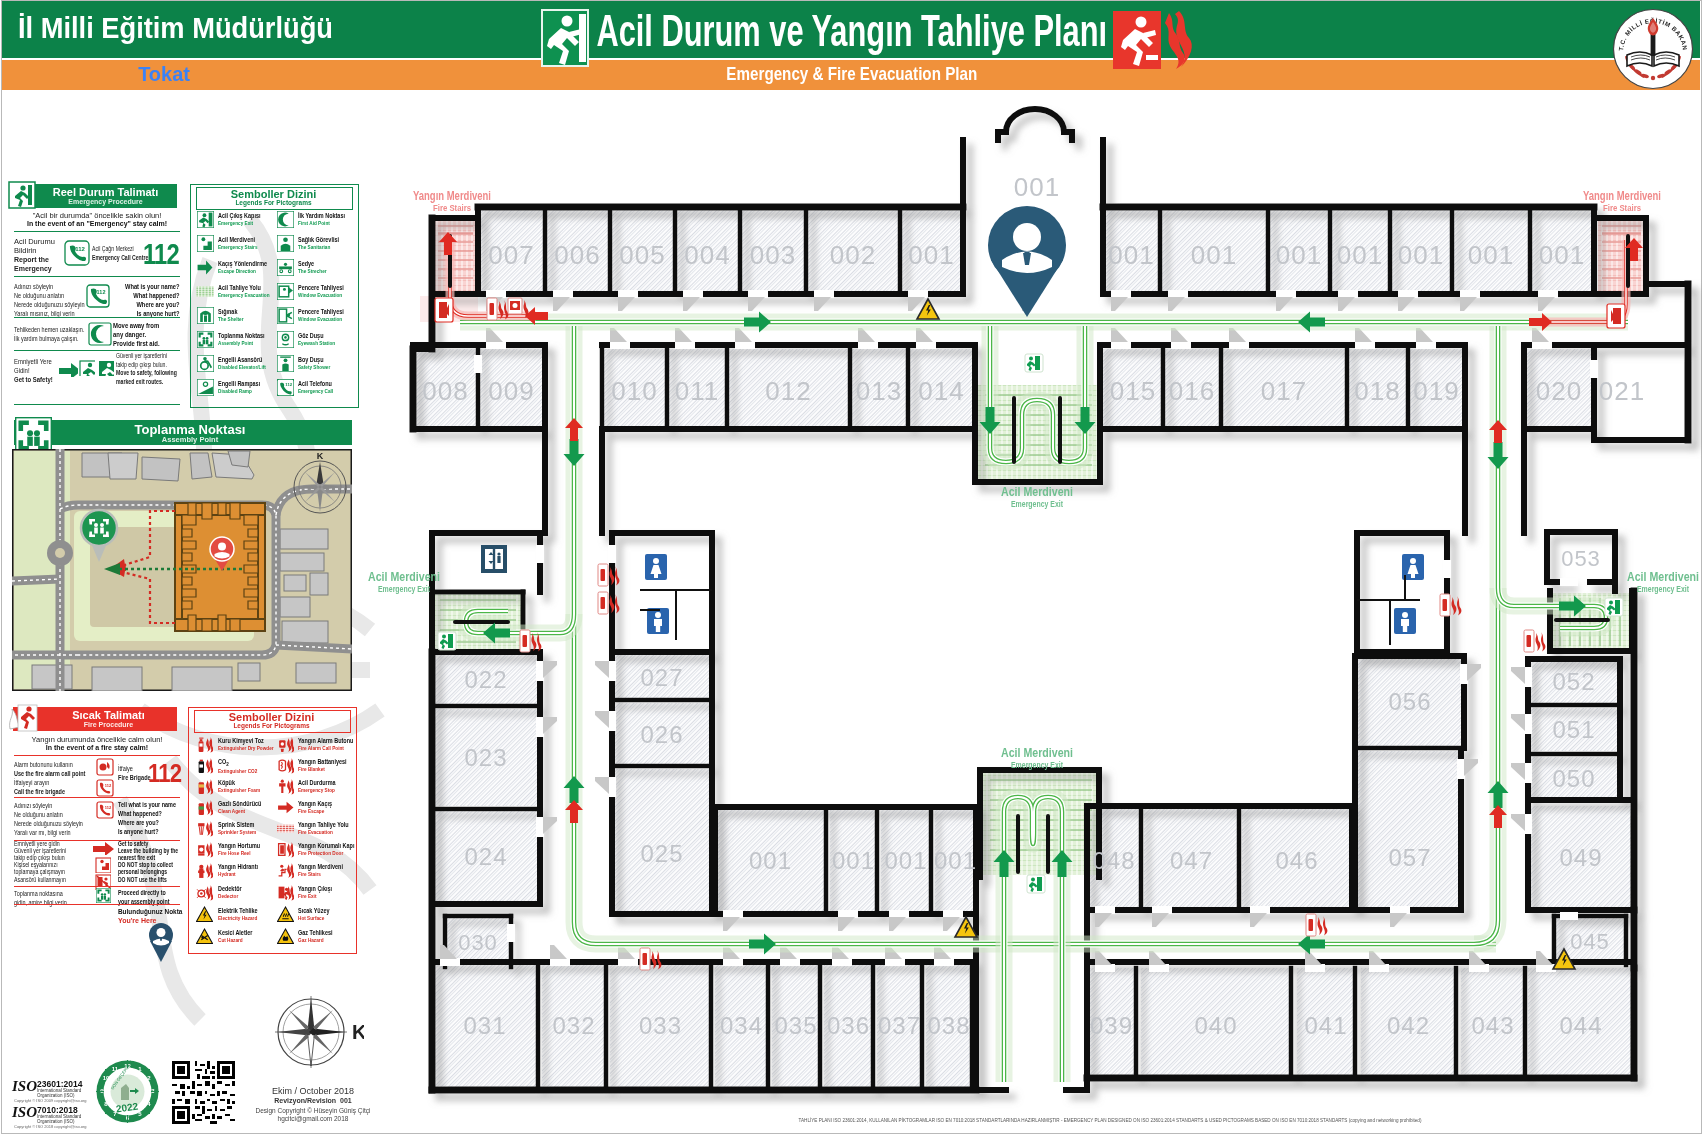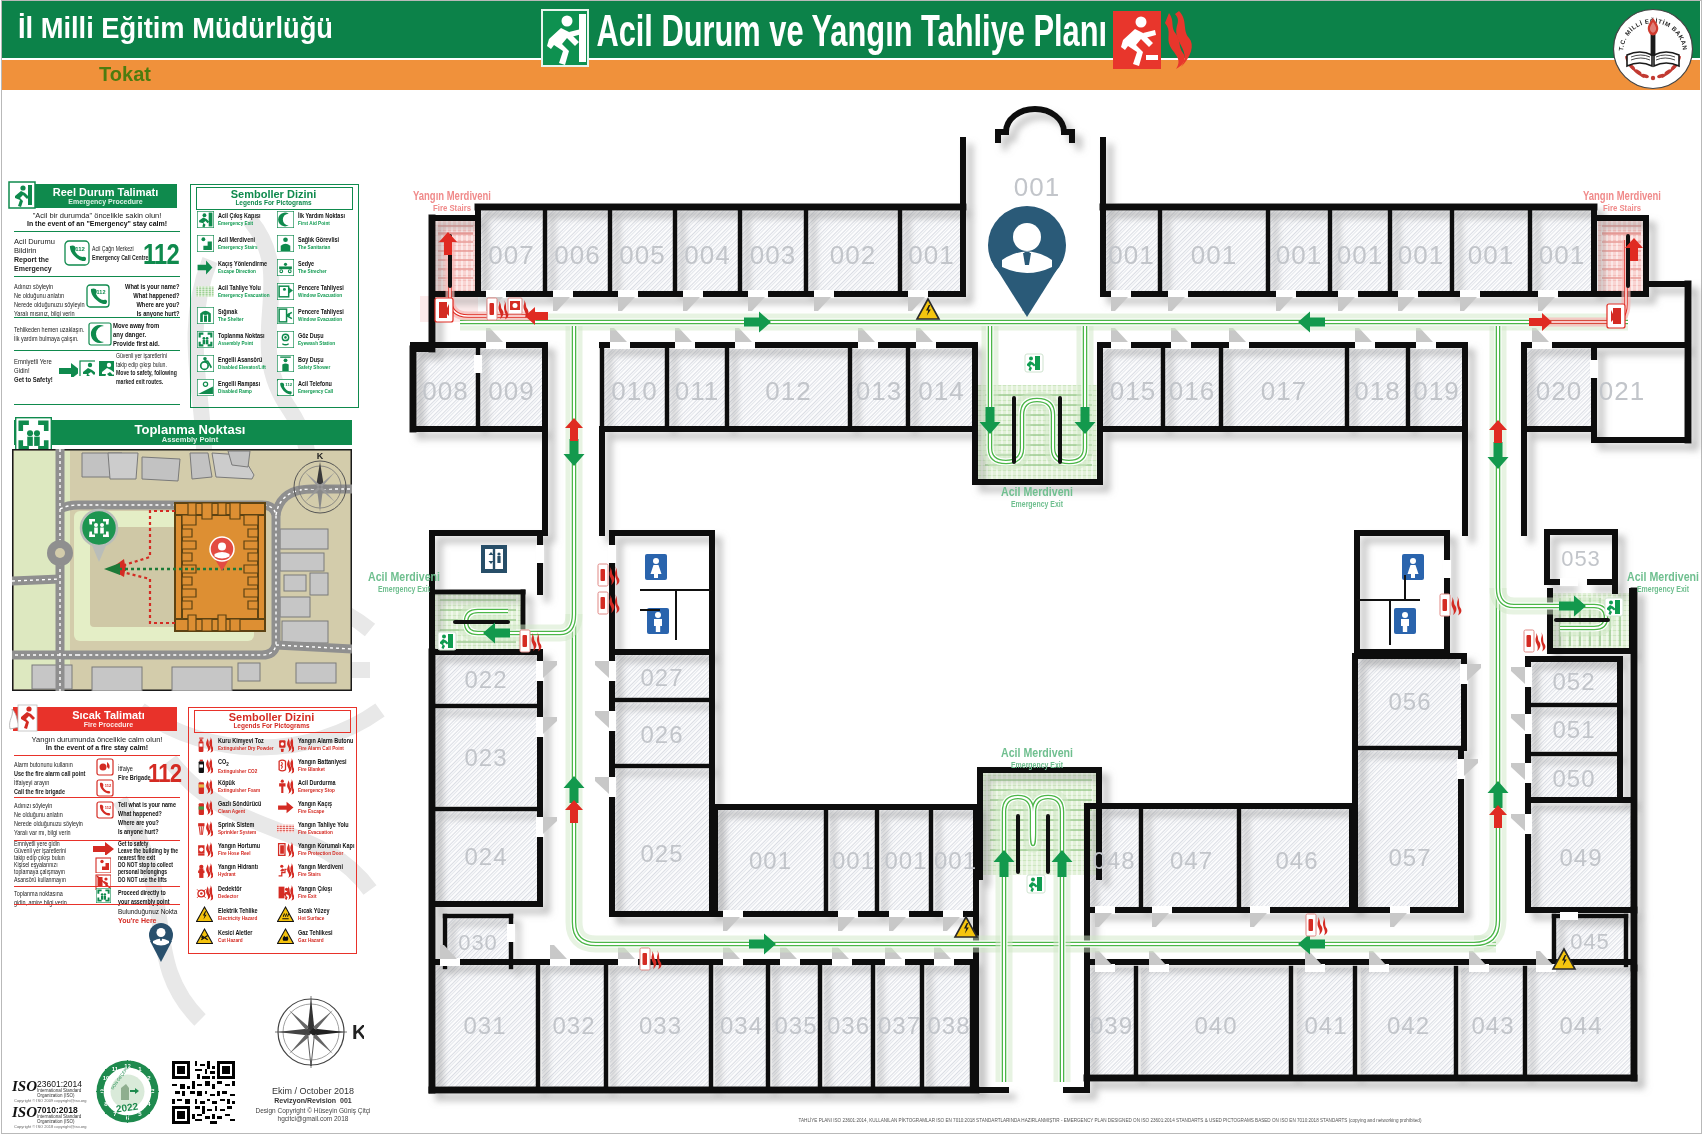--- a/index.html
+++ b/index.html
@@ -12,24 +12,25 @@
 <div id="page">
 
   <div class="abs" style="left:1px;top:0;width:1699px;height:1132px;border:1px solid #b9b9b9;"></div>
 
   <div class="abs" style="left:2px;top:1px;width:1698px;height:57px;background:#0c8249;"></div>
 
   <div class="abs" style="left:2px;top:60px;width:1698px;height:30px;background:#f0913b;"></div>
 
   <div class="abs" style="left:18px;top:12px;color:#fff;font-weight:bold;font-size:29px;letter-spacing:0px;transform:scaleX(.94);transform-origin:left;">İl Milli Eğitim Müdürlüğü</div>
 
-  <div class="abs" style="left:60px;top:63px;width:130px;text-align:center;color:#4d7c0f;font-weight:bold;font-size:20px;">Tokat</div>
+  <div class="abs" style="left:60px;top:63px;width:130px;text-align:right;color:#3b82f6;font-weight:bold;font-size:20px;">Tokat</div>
 
   <div class="abs" style="left:352px;top:6px;width:1000px;text-align:center;white-space:nowrap;color:#fff;font-weight:bold;font-size:44px;"><span style="display:inline-block;transform:scaleX(.70);">Acil Durum ve Yangın Tahliye Planı</span></div>
 
+  <div class="abs" style="left:352px;top:63px;width:1000px;text-align:center;white-space:nowrap;color:#fff;font-weight:bold;font-size:19px;"><span style="display:inline-block;transform:scaleX(.80);">Emergency &amp; Fire Evacuation Plan</span></div>
 
   <svg class="abs" style="left:541px;top:9px;" width="52" height="62" viewBox="0 0 52 62">
     <rect x="1" y="1" width="46" height="56" fill="#0e9150" stroke="#e8f5ee" stroke-width="2"></rect>
     <rect x="38" y="5" width="7" height="48" fill="#fff"></rect>
     <g fill="#fff">
       <circle cx="26" cy="12" r="5.5"></circle>
       <path d="M8 30 L20 19 L28 23 L38 33 L34 37 L26 29 L21 35 L28 42 L24 56 L18 54 L22 42 L13 36 L10 40 L6 37 Z"></path>
       <path d="M28 23 L40 20 L41 25 L30 28 Z"></path>
     </g>
   </svg>
@@ -536,21 +537,21 @@
   <div class="abs" style="left:118px;top:840px;font-size:6.6px;font-weight:bold;color:#111;line-height:1.08;white-space:nowrap;"><span style="display:inline-block;transform:scaleX(.76);transform-origin:left;">Get to safety<br>Leave the building by the<br>nearest fire exit<br>DO NOT stop to collect<br>personal belongings<br>DO NOT use the lifts</span></div>
   <div class="abs" style="left:14px;top:886px;width:166px;border-top:1.5px solid #e8322a;"></div>
 
   <div class="abs" style="left:14px;top:889px;font-size:7px;color:#222;line-height:1.3;white-space:nowrap;"><span style="display:inline-block;transform:scaleX(.78);transform-origin:left;">Toplanma noktasına<br>gidin, amire bilgi verin</span></div>
   <svg class="abs" style="left:96px;top:888px;" width="15" height="15" viewBox="0 0 16 16">
       <use href="#g-assembly"></use>
     </svg>
   <div class="abs" style="left:118px;top:889px;font-size:6.8px;font-weight:bold;color:#111;line-height:1.3;white-space:nowrap;"><span style="display:inline-block;transform:scaleX(.78);transform-origin:left;">Proceed directly to<br>your assembly point</span></div>
   <div class="abs" style="left:14px;top:904px;width:166px;border-top:1.5px solid #e8322a;"></div>
 
-  <div class="abs" style="left:118px;top:907px;font-size:8px;font-weight:normal;color:#111;white-space:nowrap;"><span style="display:inline-block;transform:scaleX(.8);transform-origin:left;">Bulunduğunuz Nokta</span></div>
+  <div class="abs" style="left:118px;top:907px;font-size:8px;font-weight:bold;color:#111;white-space:nowrap;"><span style="display:inline-block;transform:scaleX(.8);transform-origin:left;">Bulunduğunuz Nokta</span></div>
   <div class="abs" style="left:118px;top:917px;font-size:7px;font-weight:bold;color:#d42b23;white-space:nowrap;">You're Here</div>
 
   <svg class="abs" style="left:146px;top:922px;" width="30" height="40">
     <circle cx="15" cy="13" r="12" fill="#29506d"></circle>
     <path d="M4 19 Q15 40 15 40 Q26 19 26 19 Z" fill="#29506d"></path>
     <circle cx="15" cy="10.5" r="4.5" fill="#fff"></circle>
     <path d="M7 19 Q15 14 23 19 L23 21 Q15 26 7 21 Z" fill="#fff"></path>
     <path d="M13.5 15 L16.5 15 L15.5 19 L14.5 19 Z" fill="#29506d"></path>
   </svg>
 
@@ -769,21 +770,21 @@
       <use href="#y-hot"></use>
     </svg>
   <div class="abs" style="white-space:nowrap;transform:scaleX(.78);transform-origin:left;left:298px;top:907px;font-weight:bold;font-size:7px;color:#111;">Sıcak Yüzey<br><span style="color:#d42b23;font-size:6px;">Hot Surface</span></div>
 
   <svg class="abs" style="left:277px;top:928px;" width="17" height="17" viewBox="0 0 16 16">
       <use href="#y-gas"></use>
     </svg>
   <div class="abs" style="white-space:nowrap;transform:scaleX(.78);transform-origin:left;left:298px;top:929px;font-weight:bold;font-size:7px;color:#111;">Gaz Tehlikesi<br><span style="color:#d42b23;font-size:6px;">Gaz Hazard</span></div>
 
   <div class="abs" style="left:12px;top:1078px;font-size:15px;font-weight:bold;font-family:'Liberation Serif',serif;font-style:italic;color:#111;">ISO</div>
-  <div class="abs" style="left:37px;top:1079px;font-size:8.5px;font-weight:normal;color:#111;">23601:2014</div>
+  <div class="abs" style="left:37px;top:1079px;font-size:8.5px;font-weight:bold;color:#111;">23601:2014</div>
   <div class="abs" style="left:37px;top:1088px;font-size:4.5px;color:#333;line-height:1.2;">International Standard<br>Organization (ISO)</div>
   <div class="abs" style="left:14px;top:1098px;font-size:4px;color:#666;">Copyright © ISO 2009 copyright@iso.org</div>
 
   <div class="abs" style="left:12px;top:1104px;font-size:15px;font-weight:bold;font-family:'Liberation Serif',serif;font-style:italic;color:#111;">ISO</div>
   <div class="abs" style="left:37px;top:1105px;font-size:8.5px;font-weight:bold;color:#111;">7010:2018</div>
   <div class="abs" style="left:37px;top:1114px;font-size:4.5px;color:#333;line-height:1.2;">International Standard<br>Organization (ISO)</div>
   <div class="abs" style="left:14px;top:1124px;font-size:4px;color:#666;">Copyright © ISO 2018 copyright@iso.org</div>
 
   <svg class="abs" style="left:96px;top:1060px;" width="63" height="63" viewBox="0 0 63 63">
     <circle cx="31.5" cy="31.5" r="31" fill="#1e8a4e"></circle>

